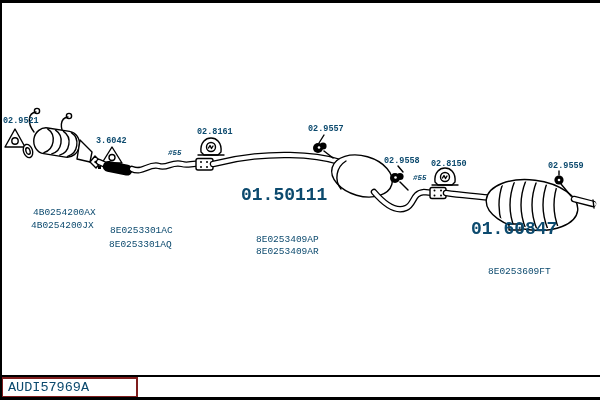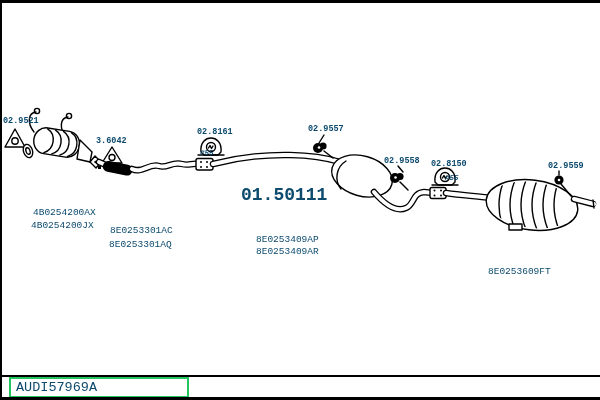--- a/index.html
+++ b/index.html
@@ -11,25 +11,25 @@
     border-left-width:2px;border-right-width:2px;pointer-events:none;}
   svg.diagram{position:absolute;left:0;top:0;}
   .po{stroke:#000;stroke-width:6.5;fill:none;stroke-linecap:round;}
   .pi{stroke:#fff;stroke-width:4;fill:none;stroke-linecap:round;}
   .ln{stroke:#000;fill:none;stroke-width:1.4;stroke-linecap:round;stroke-linejoin:round;}
   .lnw{stroke:#000;fill:#fff;stroke-width:1.4;stroke-linejoin:round;}
   .lbl{position:absolute;white-space:nowrap;line-height:1;}
   .ref-big{font-size:18px;font-weight:bold;}
   .ref-sm{font-size:8.5px;font-weight:bold;}
   .pn{font-size:9.5px;margin-top:28px;}
-  .marker{font-size:7.5px;font-weight:bold;font-style:italic;margin-left:32px;}
+  .marker{font-size:7.5px;font-weight:bold;font-style:italic;}
   .footer-line{position:absolute;left:0;top:375px;width:600px;height:2px;background:#000;}
   .code-box{
-    position:absolute;left:9px;top:377px;width:180px;height:21px;
-    border:2px solid #22c55e;box-sizing:border-box;background:#fff;
+    position:absolute;left:1px;top:377px;width:137px;height:21px;
+    border:2px solid #7f1d1d;box-sizing:border-box;background:#fff;
     display:flex;align-items:center;padding-left:5px;font-size:13.5px;
   }
 </style>
 </head>
 <body>
 
 <div class="frame">
 
   <svg class="diagram" width="600" height="400" viewBox="0 0 600 400">
     <defs>
@@ -161,20 +161,21 @@
   <div class="lbl ref-sm" style="left:197px;top:128px">02.8161</div>
   <div class="lbl ref-sm" style="left:308px;top:125px">02.9557</div>
   <div class="lbl ref-sm" style="left:384px;top:157px">02.9558</div>
   <div class="lbl ref-sm" style="left:431px;top:160px">02.8150</div>
   <div class="lbl ref-sm" style="left:548px;top:162px">02.9559</div>
 
   <div class="lbl marker" style="left:168px;top:150px">#55</div>
   <div class="lbl marker" style="left:413px;top:175px">#55</div>
 
   <div class="lbl ref-big" style="left:241px;top:186px">01.50111</div>
+  <div class="lbl ref-big" style="left:471px;top:220px">01.60847</div>
 
   <div class="lbl pn" style="left:33px;top:180px">4B0254200AX</div>
   <div class="lbl pn" style="left:31px;top:193px">4B0254200JX</div>
   <div class="lbl pn" style="left:110px;top:198px">8E0253301AC</div>
   <div class="lbl pn" style="left:109px;top:212px">8E0253301AQ</div>
   <div class="lbl pn" style="left:256px;top:207px">8E0253409AP</div>
   <div class="lbl pn" style="left:256px;top:219px">8E0253409AR</div>
   <div class="lbl pn" style="left:488px;top:239px">8E0253609FT</div>
 
   <div class="footer-line"></div>

